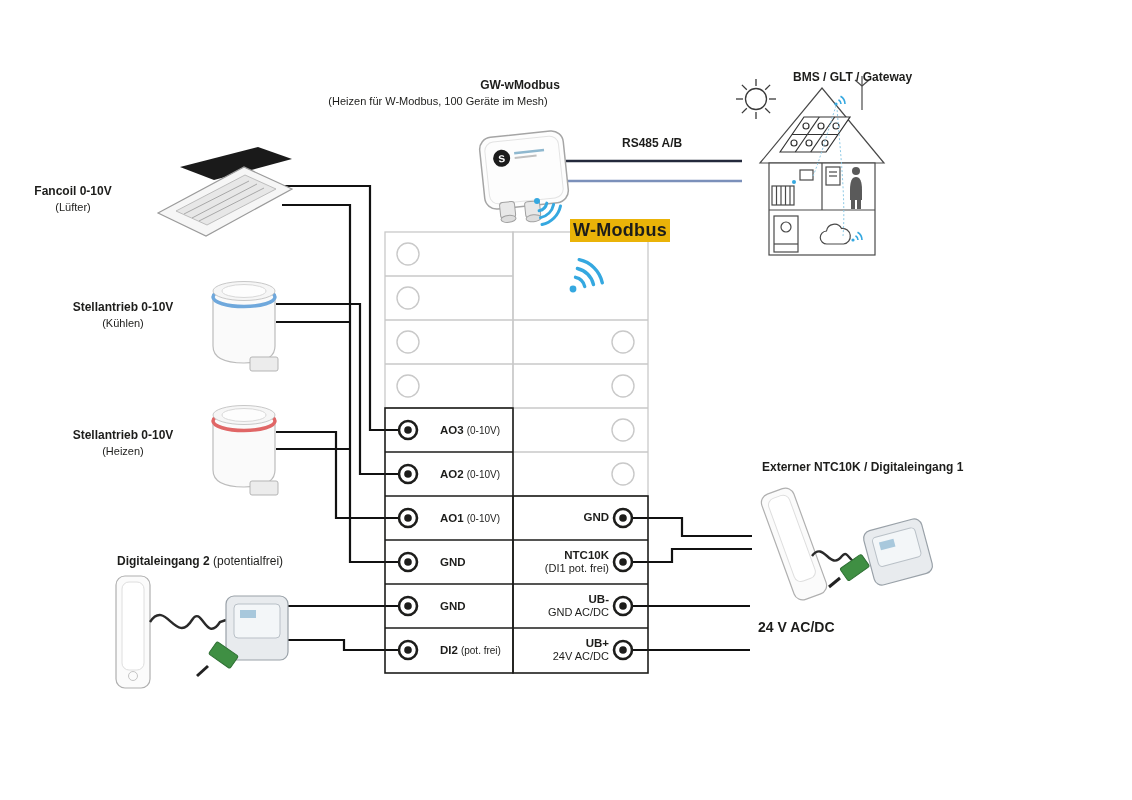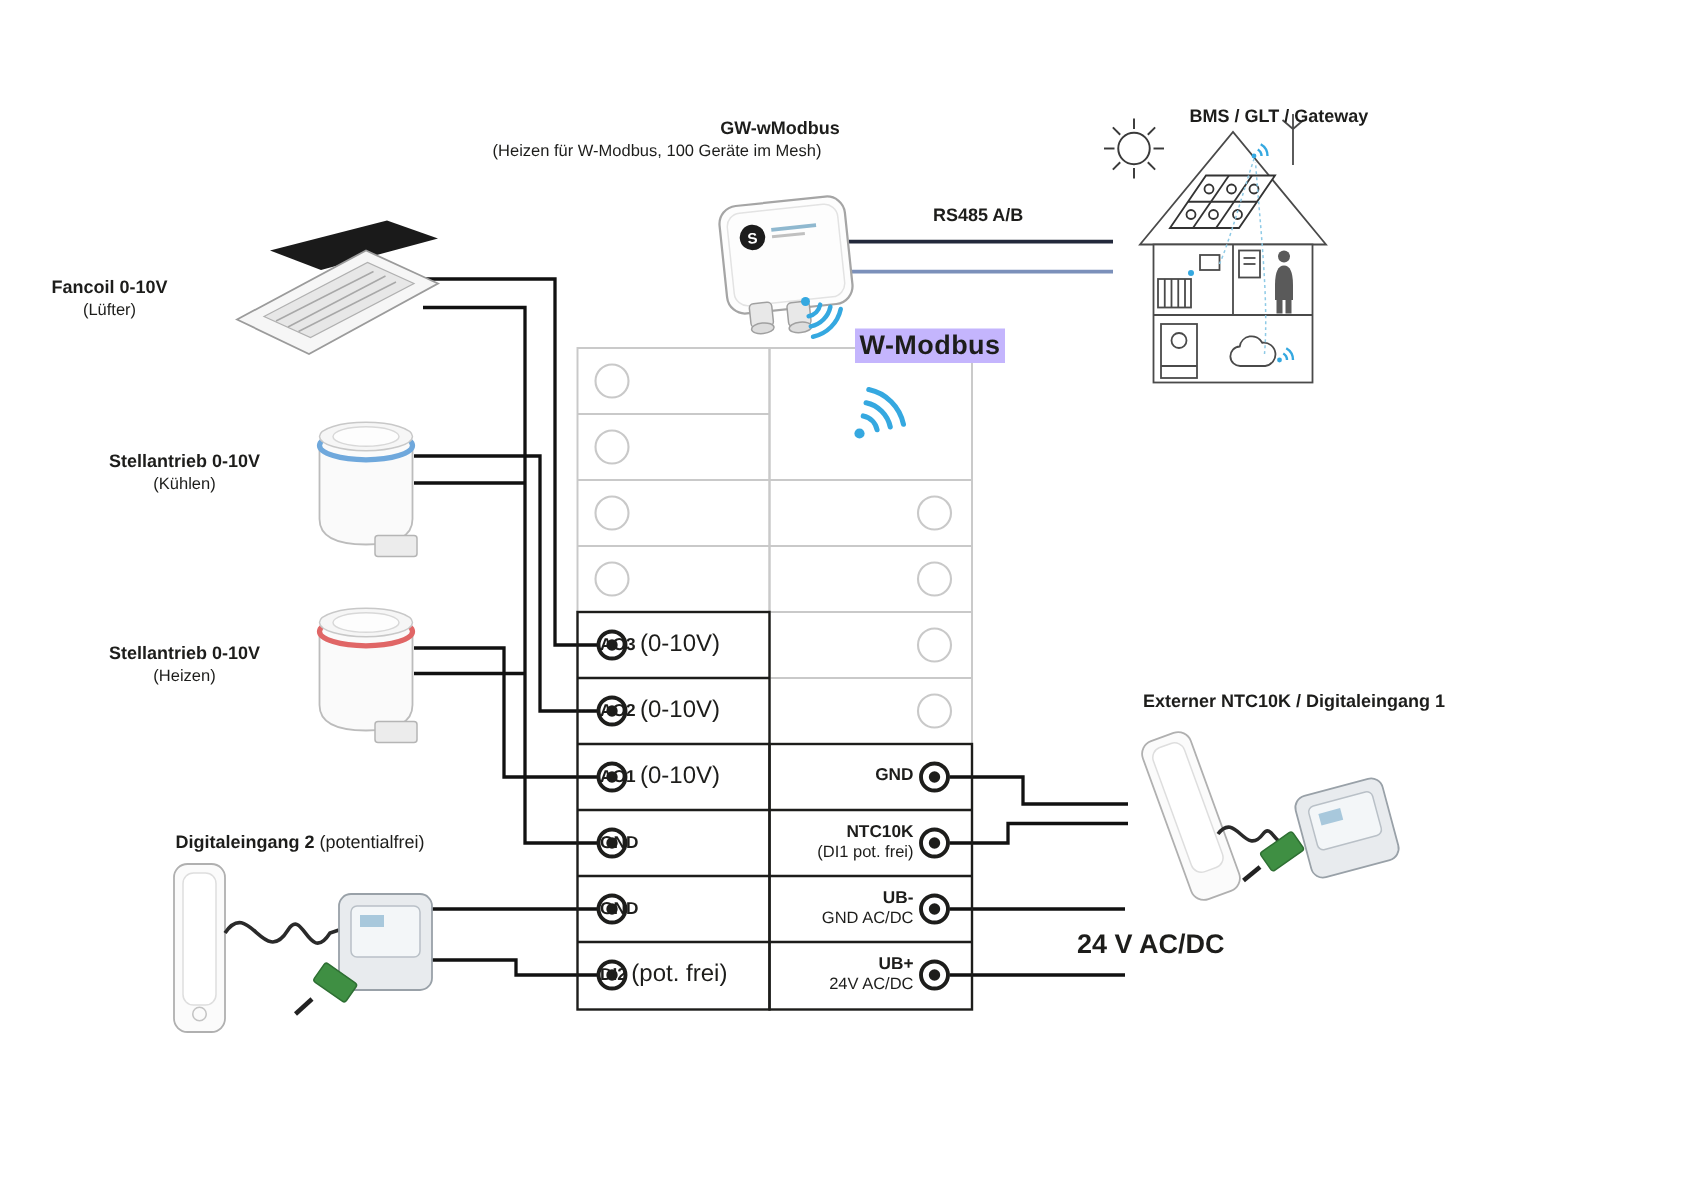--- a/index.html
+++ b/index.html
@@ -8,26 +8,26 @@
     background:#ffffff;color:#1d1d1b;
     font-family:"Liberation Sans","DejaVu Sans",sans-serif;
   }
   svg.layer{position:absolute;left:0;top:0}
   .lbl{position:absolute;line-height:1.3;color:#1d1d1b}
   .b{font-weight:700}
   .c{text-align:center}
   .r{text-align:center}
   .fs11{font-size:11px}
   .fs12{font-size:12px}
-  .wm-label{background:#c4b5fd;padding:0 3px;letter-spacing:.3px}
+  .wm-label{background:#eab308;padding:0 3px;letter-spacing:.3px}
   .term-left{
-    position:absolute;left:400px;width:88px;height:44px;
+    position:absolute;left:440px;width:88px;height:44px;
     display:flex;align-items:center;font-size:11.5px;white-space:nowrap;
   }
-  .term-left .detail{margin-left:3px;font-size:16px}
+  .term-left .detail{margin-left:3px;font-size:10px}
   .term-right{
     position:absolute;left:517px;width:92px;height:44px;
     display:flex;flex-direction:column;align-items:flex-end;justify-content:center;
     font-size:11.5px;line-height:1.15;text-align:right;
   }
   .term-right .detail{font-size:11px}
 </style>
 </head>
 <body>
 
@@ -295,21 +295,21 @@
 </div>
 <div class="lbl r" style="left:56px;top:428px;width:134px">
   <div class="b fs12">Stellantrieb 0-10V</div>
   <div class="fs11">(Heizen)</div>
 </div>
 <div class="lbl fs12" style="left:117px;top:554px;white-space:nowrap">
   <span class="b">Digitaleingang 2</span>
   <span>(potentialfrei)</span>
 </div>
 <div class="lbl b fs12" style="left:762px;top:460px">Externer NTC10K / Digitaleingang 1</div>
-<div class="lbl b" style="left:718px;top:618px;font-size:18px">24 V AC/DC</div>
+<div class="lbl b" style="left:758px;top:618px;font-size:14px">24 V AC/DC</div>
 
 <div class="term-left" style="top:408px">
   <span class="b">AO3</span>
   <span class="detail">(0-10V)</span>
 </div>
 <div class="term-left" style="top:452px">
   <span class="b">AO2</span>
   <span class="detail">(0-10V)</span>
 </div>
 <div class="term-left" style="top:496px">

